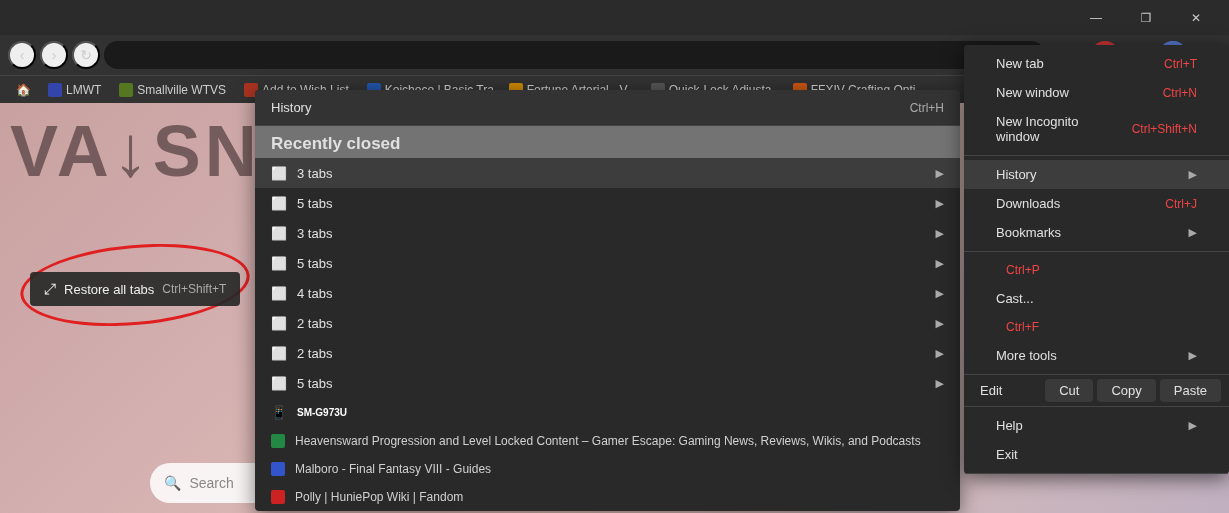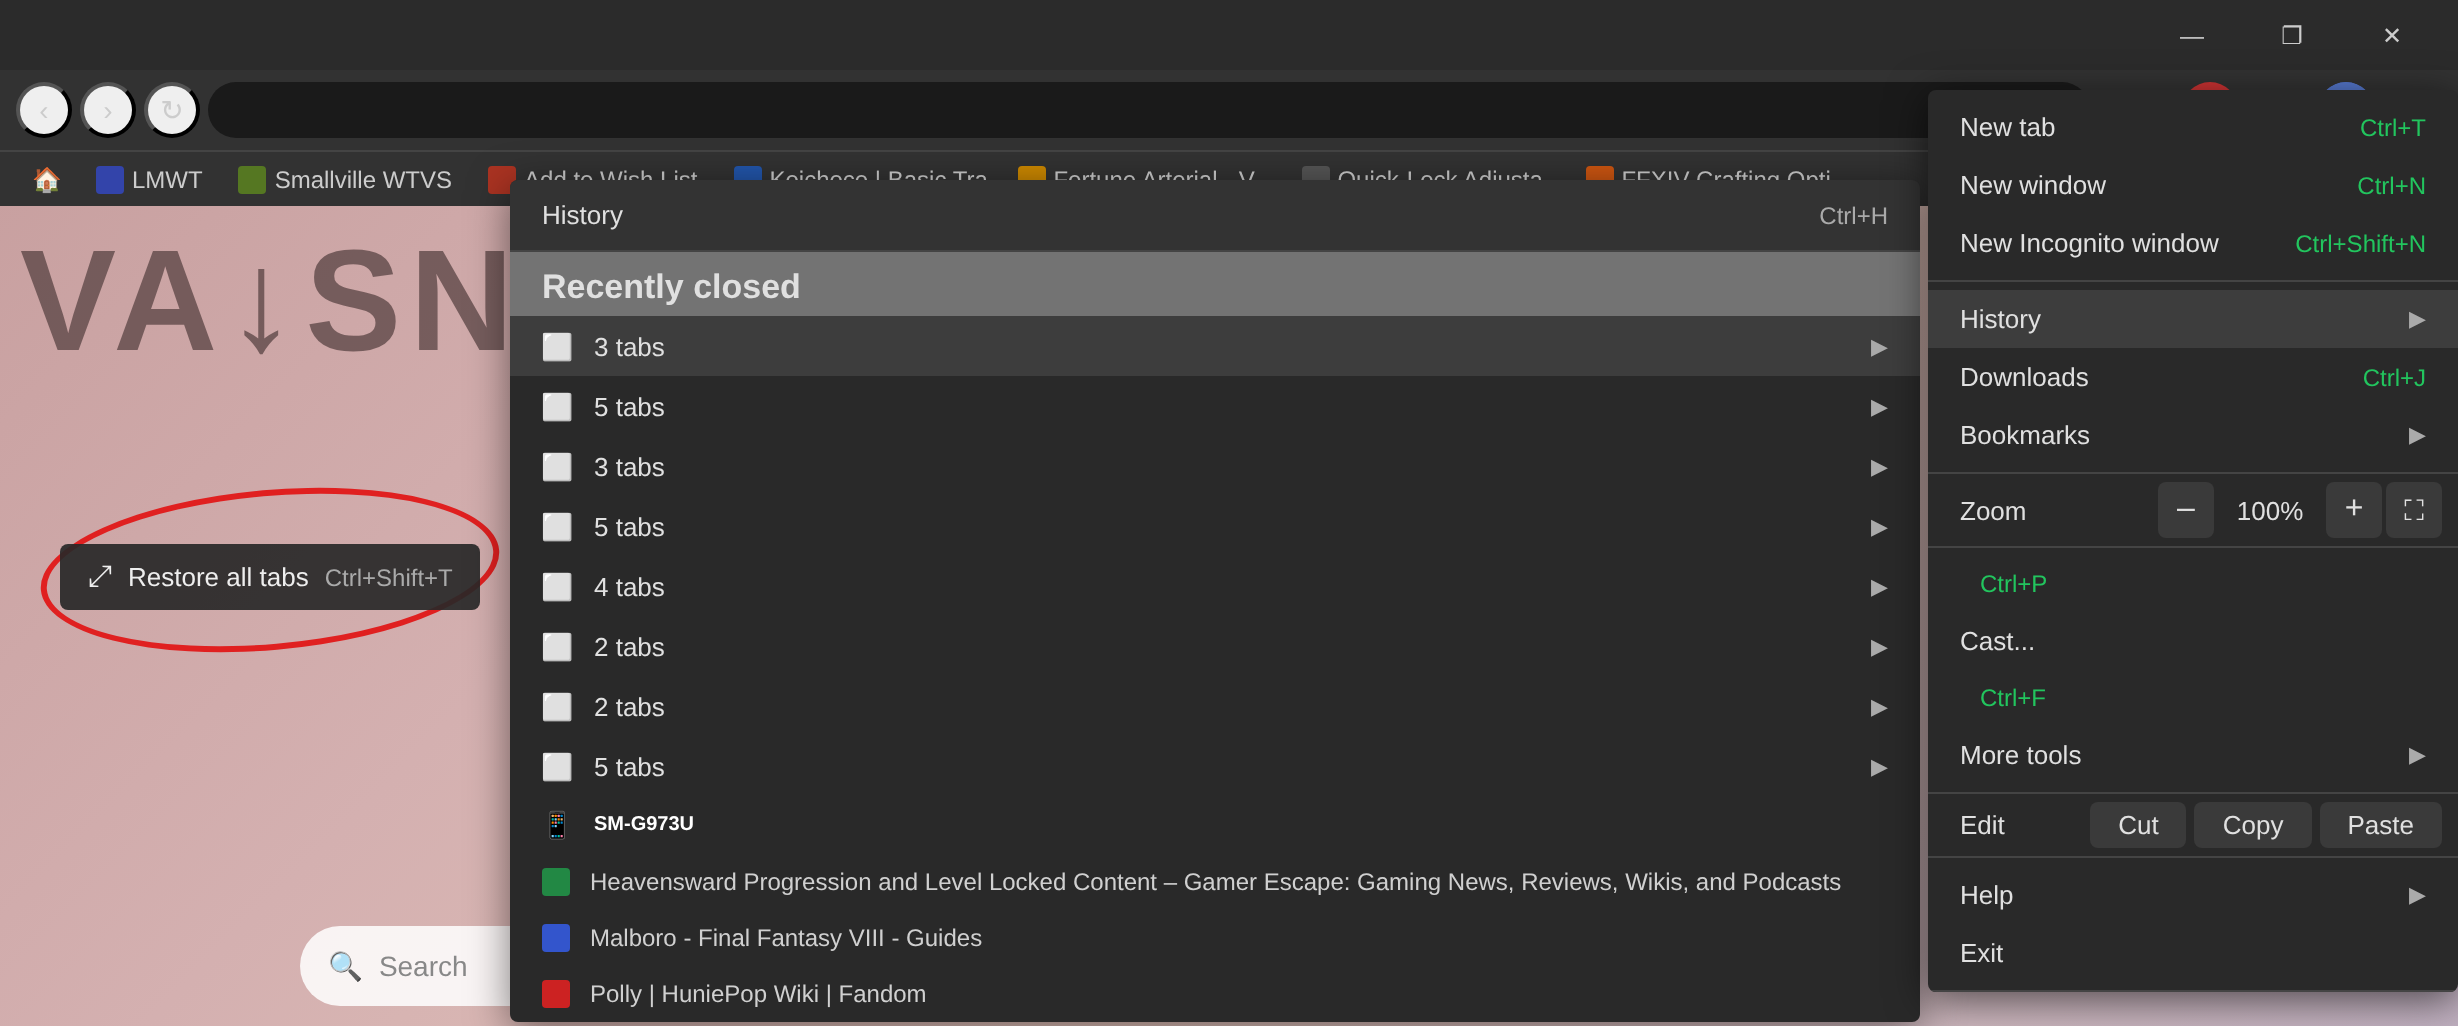--- a/index.html
+++ b/index.html
@@ -292,34 +292,34 @@
     }
 
     .menu-section {
       border-bottom: 1px solid #444;
       padding: 4px 0;
     }
 
     .menu-item {
       display: flex;
       align-items: center;
-      padding: 7px 16px;
+      padding: 7px 32px;
       cursor: pointer;
       font-size: 13px;
       color: #e0e0e0;
       gap: 0;
     }
     .menu-item.active { background: #3d3d3d; }
 
     .menu-item-label {
       flex: 1;
     }
 
     .menu-item-shortcut {
-      color: #22c55e;
+      color: #ef4444;
       font-size: 12px;
       margin-left: 10px;
     }
 
     .menu-item-arrow {
       color: #aaa;
       font-size: 11px;
       margin-left: 6px;
     }
 
@@ -591,29 +591,20 @@
     <div class="menu-item">
       <span class="menu-item-label">Downloads</span>
       <span class="menu-item-shortcut">Ctrl+J</span>
     </div>
     <div class="menu-item">
       <span class="menu-item-label">Bookmarks</span>
       <span class="menu-item-arrow">▶</span>
     </div>
   </div>
 
-  <div class="zoom-row">
-    <span class="zoom-label">Zoom</span>
-    <div class="zoom-controls">
-      <button class="zoom-btn">–</button>
-      <span class="zoom-value">100%</span>
-      <button class="zoom-btn">+</button>
-    </div>
-    <button class="fullscreen-btn">⛶</button>
-  </div>
 
   <div class="menu-section">
     <div class="menu-item">
       <span class="menu-item-shortcut">Ctrl+P</span>
     </div>
     <div class="menu-item">
       <span class="menu-item-label">Cast...</span>
     </div>
     <div class="menu-item">
       <span class="menu-item-shortcut">Ctrl+F</span>

